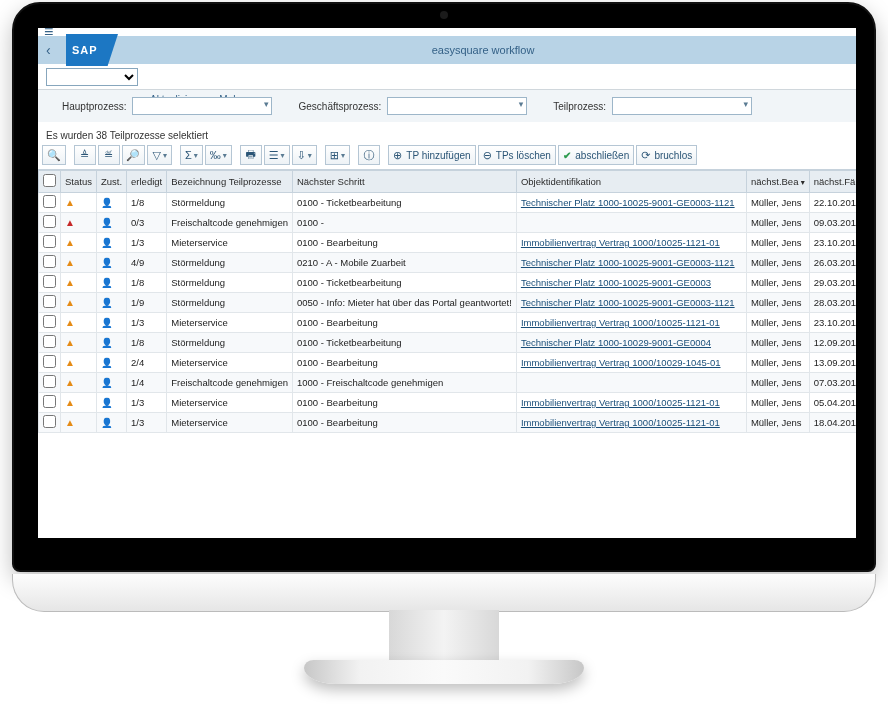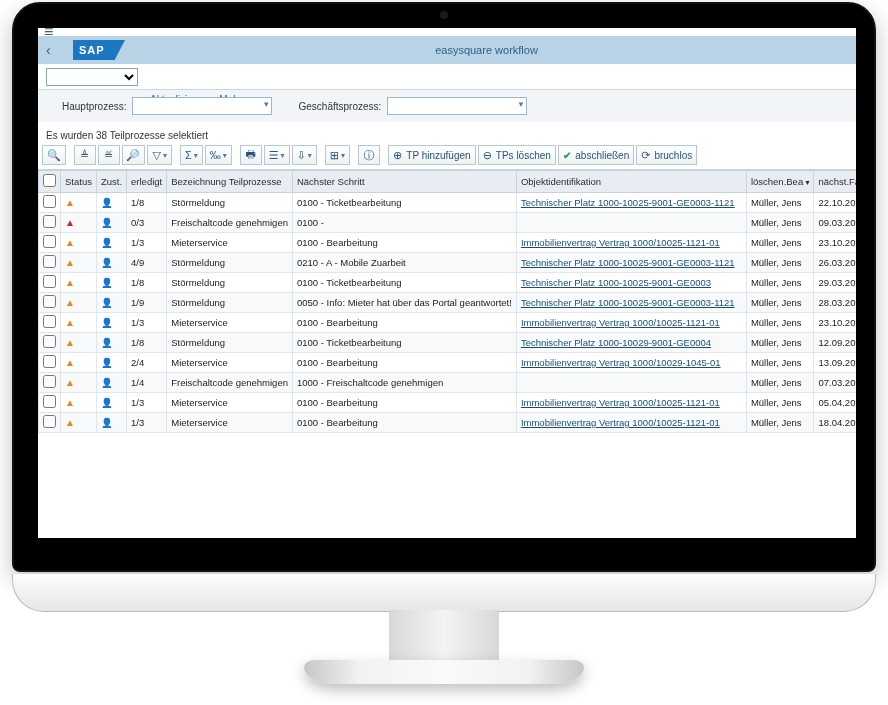--- a/index.html
+++ b/index.html
@@ -70,26 +70,26 @@
   }
   .titlebar {
     background:#b8d3e6;
     height:28px;
     display:flex;align-items:center;
     padding:0 8px;
     color:#346187;
   }
   .back-chevron { font-size:14px; width:20px; cursor:pointer; }
   .sap-logo {
-    width:52px;height:20px;
+    width:52px;height:32px;
     background:linear-gradient(90deg,#1c77c3,#1c77c3 60%,#1c77c3 100%);
     clip-path: polygon(0 0,100% 0,80% 100%,0 100%);
     color:#fff;font-weight:700;font-size:11px;
     display:flex;align-items:center;justify-content:flex-start;
-    padding-left:6px;letter-spacing:1px;margin-left:7px;
+    padding-left:6px;letter-spacing:1px;
   }
   .title-text { flex:1; text-align:center; color:#346187; font-size:11px; }
 
   .cmdbar {
     height:26px;border-bottom:1px solid #d0d7dc;
     display:flex;align-items:center;gap:12px;padding:0 8px;
     font-size:10px; color:#346187;
   }
   .select-sm { height:18px;width:92px;border:1px solid #87a6bd;background:#fff;}
   .link-btn { color:#346187; cursor:pointer;margin-top:45px; }
@@ -171,20 +171,24 @@
 
     <div class="filterbar">
       <div class="fld">
         <span>Hauptprozess:</span>
         <span class="dd"><input style="width: 140px;"></span>
       </div>
       <div class="fld">
         <span>Geschäftsprozess:</span>
         <span class="dd"><input style="width: 140px;"></span>
       </div>
+      <div class="fld">
+        <span>Teilprozess:</span>
+        <span class="dd"><input style="width: 140px;"></span>
+      </div>
     </div>
 
     <div class="selection">Es wurden 38 Teilprozesse selektiert</div>
 
     <div class="toolbar2">
       <div class="tb">
           <span class="ico">🔍</span>
         </div>
       <div class="sep"></div>
       <div class="tb">
@@ -247,21 +251,21 @@
       <table>
         <thead>
           <tr>
             <th class="cbcell"><input type="checkbox" style=""></th>
             <th class="col-status">Status</th>
             <th class="col-zust">Zust.</th>
             <th class="col-erl">erledigt</th>
             <th class="col-bez">Bezeichnung Teilprozesse</th>
             <th class="col-ns">Nächster Schritt</th>
             <th class="col-obj">Objektidentifikation</th>
-            <th class="col-bea sort-desc">löschen.Bea</th>
+            <th class="col-bea sort-desc">nächst.Bea</th>
             <th class="col-fall">nächst.Fälligk.</th>
           </tr>
         </thead>
         <tbody id="tb">
             <tr>
               <td class="cbcell"><input type="checkbox" style=""></td>
               <td><span class="tri-o">▲</span></td>
               <td><span class="person-ico">👤</span></td>
               <td>1/8</td>
               <td>Störmeldung</td>

